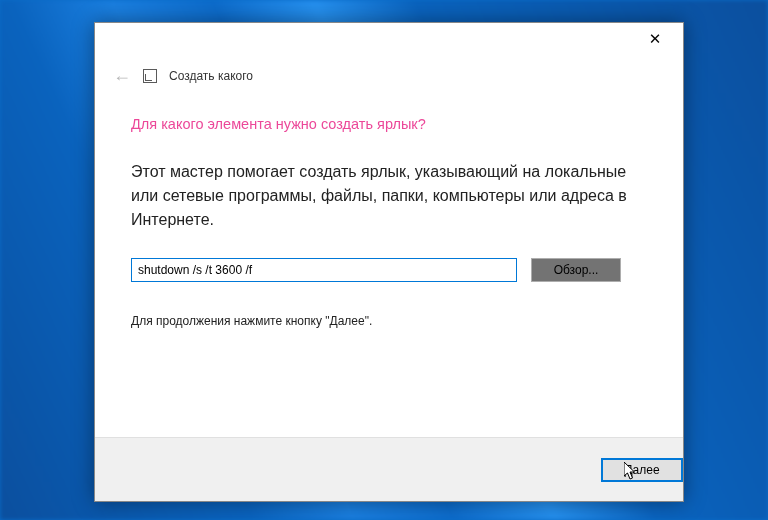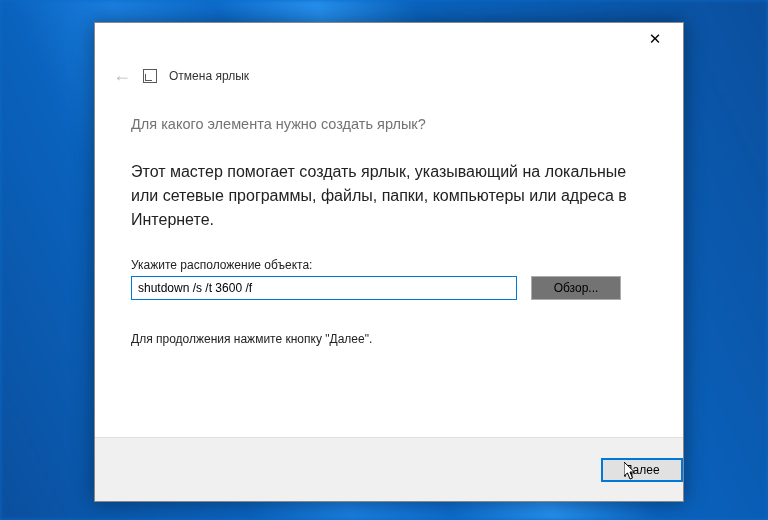--- a/index.html
+++ b/index.html
@@ -64,21 +64,21 @@
     border-bottom: 1px solid #5a5a5a;
   }
   .header-title {
     font-size: 12px; color: #333;
   }
   .body {
     padding: 26px 36px 0 36px;
     flex: 1;
   }
   .question {
-    color: #737373; font-size: 14.5px; font-weight: 400;
+    color: #ec4899; font-size: 14.5px; font-weight: 400;
     margin-bottom: 28px;
   }
   .description {
     font-size: 16px; color: #222; line-height: 1.5;
     margin-bottom: 26px;
   }
   .field-label {
     font-size: 12px; color: #222;
     margin-bottom: 4px;
   }
@@ -135,27 +135,26 @@
 
   <div class="titlebar">
     <button class="close-btn">
       <span>✕</span>
     </button>
   </div>
 
   <div class="header-row">
     <span class="back-arrow">←</span>
     <span class="shortcut-icon"></span>
-    <span class="header-title">Отмена ярлык</span>
+    <span class="header-title">Создать какого</span>
   </div>
 
   <div class="body">
     <div class="question">Для какого элемента нужно создать ярлык?</div>
     <div class="description">Этот мастер помогает создать ярлык, указывающий на локальные или сетевые программы, файлы, папки, компьютеры или адреса в Интернете.</div>
-    <div class="field-label">Укажите расположение объекта:</div>
     <div class="input-row">
       <input class="location-input" type="text" value="shutdown /s /t 3600 /f" style="">
       <button class="browse-btn">Обзор...</button>
     </div>
     <div class="continue-hint">Для продолжения нажмите кнопку "Далее".</div>
   </div>
 
   <div class="footer">
     <button class="primary">Далее</button>
   </div>

